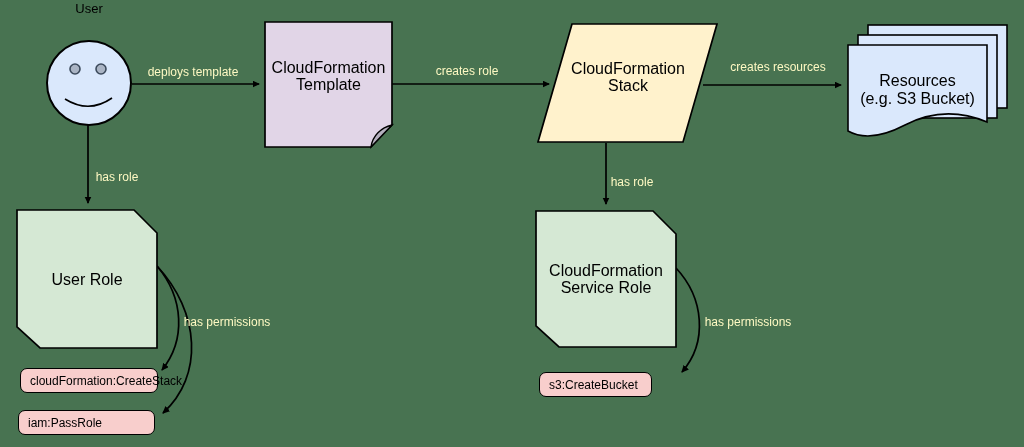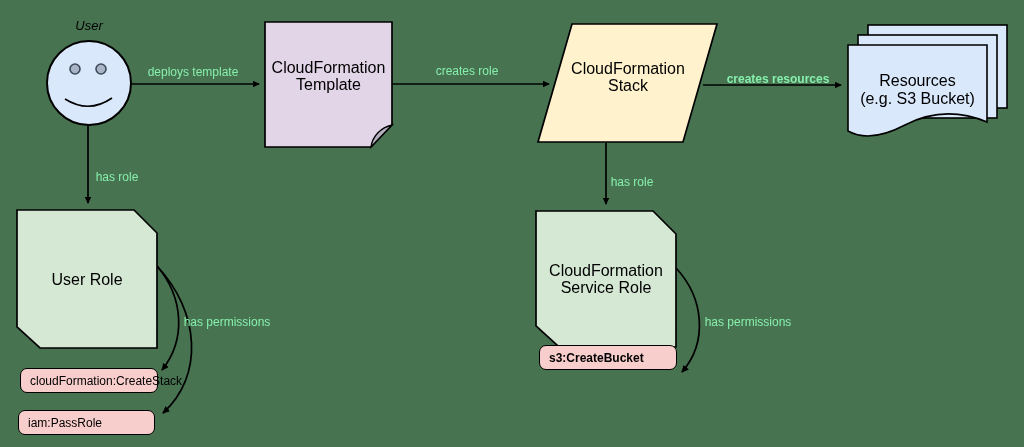--- a/index.html
+++ b/index.html
@@ -8,21 +8,21 @@
     background:#487351;
     font-family:"Liberation Sans", sans-serif;
     color:#000;
   }
   .stage{position:relative;width:1024px;height:447px;}
   svg.layer{position:absolute;left:0;top:0;}
   .lbl{
     position:absolute;
     font-size:12px;
     line-height:14px;
-    color:#86efac;
+    color:#fef9c3;
     white-space:pre-line;
     transform:translateX(-50%);
     text-align:center;
   }
   .node-lbl{
     position:absolute;
     font-size:16px;
     line-height:17px;
     text-align:center;
     white-space:pre-line;
@@ -81,47 +81,47 @@
     <path d="M536,211 L653,211 L676,234 L676,347 L559,347 L536,326 Z" fill="#d5e8d4" stroke="#000" stroke-width="1.7"></path>
 
     <g>
       <circle cx="89" cy="83" r="42" fill="#dae8fc" stroke="#000" stroke-width="2"></circle>
       <circle cx="75" cy="69" r="5" fill="#aab4c4" stroke="#3c4a5c" stroke-width="1.6"></circle>
       <circle cx="101" cy="69" r="5" fill="#aab4c4" stroke="#3c4a5c" stroke-width="1.6"></circle>
       <path d="M65,99 Q89,114 112,98" fill="none" stroke="#000" stroke-width="1.6"></path>
     </g>
   </svg>
 
-  <div class="node-lbl" style="left:61px;top:17px;width:56px;font-size:13px;font-style:italic;">User</div>
+  <div class="node-lbl" style="left:61px;top:0;width:56px;font-size:13px;">User</div>
 
   <div class="node-lbl" style="left:265px;top:59px;width:127px;">CloudFormation
 Template</div>
 
   <div class="node-lbl" style="left:538px;top:60px;width:180px;">CloudFormation
 Stack</div>
 
   <div class="node-lbl" style="left:848px;top:72px;width:139px;line-height:18px;">Resources
 (e.g. S3 Bucket)</div>
 
   <div class="node-lbl" style="left:17px;top:271px;width:140px;">User Role</div>
 
   <div class="node-lbl" style="left:536px;top:262px;width:140px;">CloudFormation
 Service Role</div>
 
   <div class="lbl" style="left:193px;top:65px;">deploys template</div>
   <div class="lbl" style="left:467px;top:64px;">creates role</div>
-  <div class="lbl" style="left:778px;top:72px;font-weight:bold;">creates resources</div>
+  <div class="lbl" style="left:778px;top:60px;">creates resources</div>
   <div class="lbl" style="left:117px;top:170px;">has role</div>
   <div class="lbl" style="left:632px;top:175px;">has role</div>
   <div class="lbl" style="left:227px;top:315px;">has permissions</div>
   <div class="lbl" style="left:748px;top:315px;">has permissions</div>
 
   <div class="perm" style="left:20px;top:368px;width:138px;height:25px;">
     <span>cloudFormation:CreateStack</span>
   </div>
   <div class="perm" style="left:18px;top:410px;width:137px;height:25px;">
     <span>iam:PassRole</span>
   </div>
-  <div class="perm" style="left:539px;top:345px;width:138px;height:25px;font-weight:bold;">
+  <div class="perm" style="left:539px;top:372px;width:113px;height:25px;">
     <span>s3:CreateBucket</span>
   </div>
 
 </div>
 
 </body></html>

